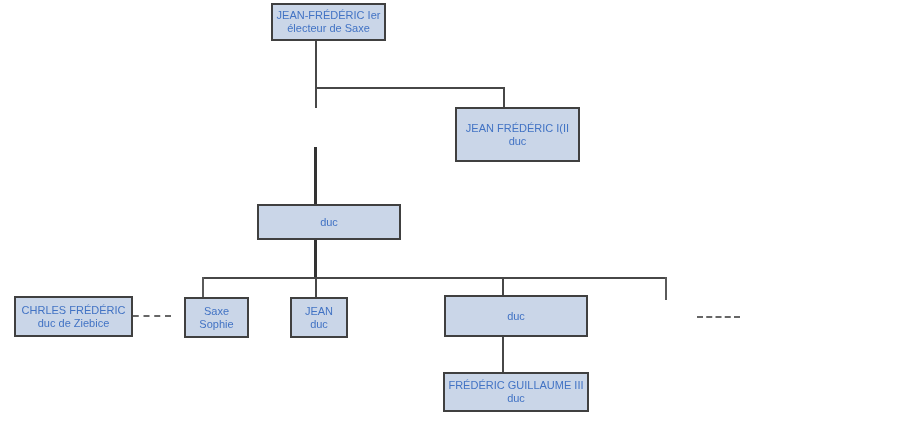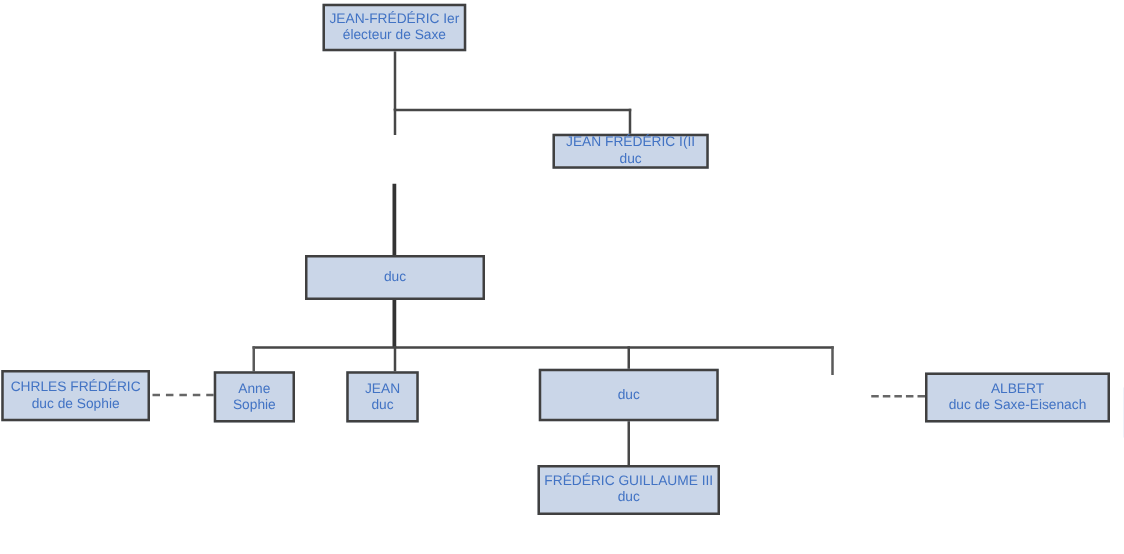--- a/index.html
+++ b/index.html
@@ -23,20 +23,21 @@
     width:100%;height:100%;
     box-sizing:border-box;
     background:var(--box-fill,#cad6e8);
     border:2px solid var(--box-border,#404040);
     display:flex;flex-direction:column;
     align-items:center;justify-content:center;
     text-align:right;
     color:var(--box-text,#4273c4);
     font-size:11px;line-height:13px;
     white-space:nowrap;
+    margin-left:13px;
   }
   .cline{position:absolute;background:var(--line,#474747);z-index:2;}
   .cline.thick{background:#333;}
   .cline.light{background:#5a5a5a;}
   .dashline{position:absolute;height:0;border-top:2px dashed var(--dash,#666666);z-index:2;}
 </style>
 </head>
 <body>
 
 <div id="stage">
@@ -56,62 +57,56 @@
   <div class="dashline" style="left:122px;top:315px;width:49px"></div>
   <div class="dashline" style="left:697px;top:316px;width:43px"></div>
 
   <div class="node shadow" style="left:258px;top:3px;width:115px;height:38px">
     <div class="node-box">
       <span>JEAN-FRÉDÉRIC Ier</span>
       <span>électeur de Saxe</span>
     </div>
   </div>
 
-  <div class="node shadow" style="left:442px;top:107px;width:125px;height:28px">
+  <div class="node shadow" style="left:442px;top:107px;width:125px;height:55px">
     <div class="node-box">
       <span>JEAN FRÉDÉRIC I(II</span>
       <span>duc</span>
     </div>
   </div>
 
   <div class="node shadow" style="left:244px;top:204px;width:144px;height:36px">
     <div class="node-box">
       <span>duc</span>
     </div>
   </div>
 
   <div class="node shadow" style="left:1px;top:296px;width:119px;height:41px">
     <div class="node-box">
       <span>CHRLES FRÉDÉRIC</span>
-      <span>duc de Sophie</span>
+      <span>duc de Ziebice</span>
     </div>
   </div>
   <div class="node" style="left:171px;top:297px;width:65px;height:41px">
     <div class="node-box">
-      <span>Anne</span>
+      <span>Saxe</span>
       <span>Sophie</span>
     </div>
   </div>
   <div class="node shadow" style="left:277px;top:297px;width:58px;height:41px">
     <div class="node-box">
       <span>JEAN</span>
       <span>duc</span>
     </div>
   </div>
   <div class="node shadow" style="left:431px;top:295px;width:144px;height:42px">
     <div class="node-box">
       <span>duc</span>
     </div>
   </div>
-  <div class="node shadow" style="left:740px;top:298px;width:148px;height:40px">
-    <div class="node-box">
-      <span>ALBERT</span>
-      <span>duc de Saxe-Eisenach</span>
-    </div>
-  </div>
 
   <div class="node shadow" style="left:430px;top:372px;width:146px;height:40px">
     <div class="node-box">
       <span>FRÉDÉRIC GUILLAUME III</span>
       <span>duc</span>
     </div>
   </div>
 
 </div>
 

